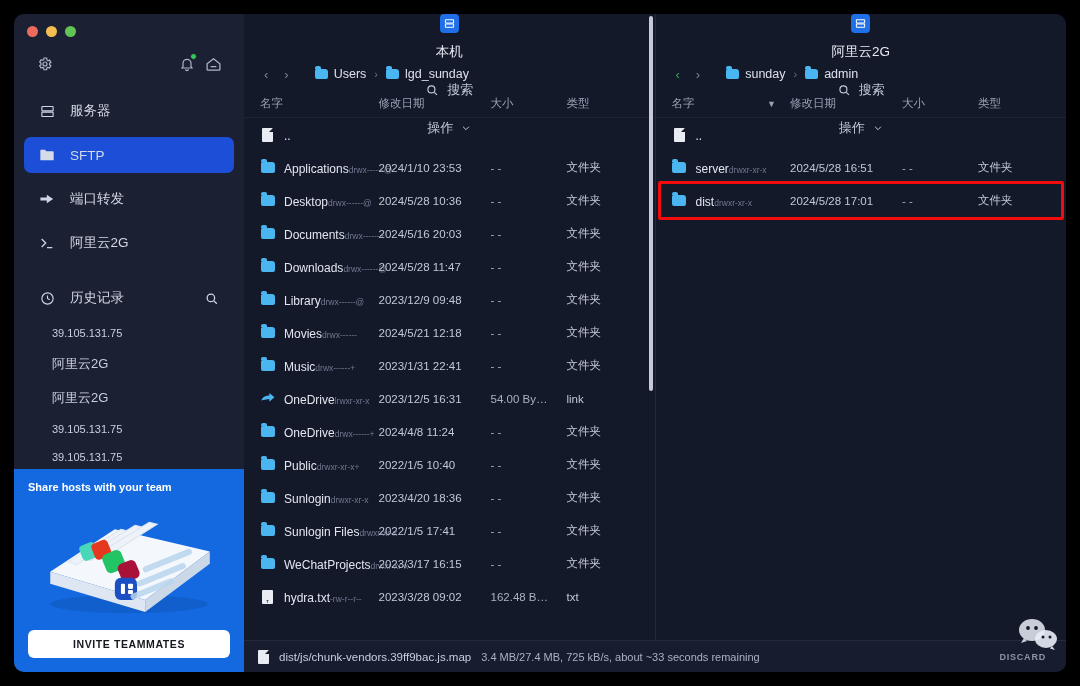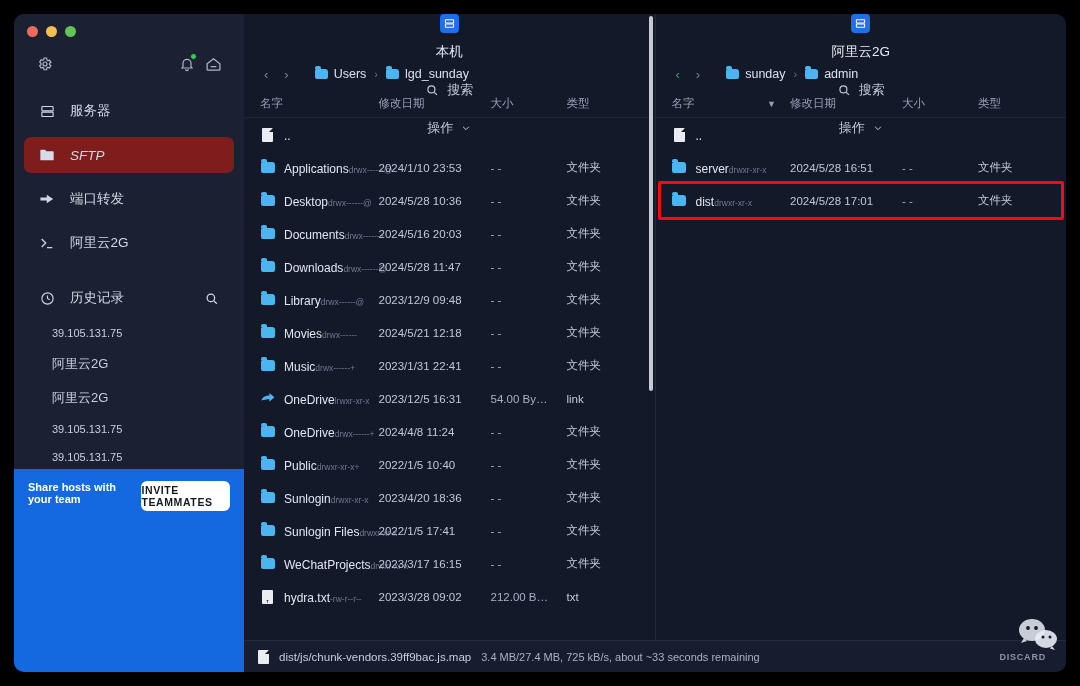--- a/index.html
+++ b/index.html
@@ -50,21 +50,21 @@
   }
 
   .nav { margin-top: 10px; }
   .nav-item {
     display: flex; align-items: center; gap: 14px;
     height: 36px; margin: 0 10px 8px 10px;
     padding: 0 14px; border-radius: 7px;
     color: #d4d9e6; font-size: 13.5px;
     cursor: pointer;
   }
-  .nav-item.active { background: #7f1d1d; font-style: italic; }
+  .nav-item.active { background: #1d4ed8; }
   .nav-ico { width: 18px; display: flex; justify-content: center; color: #cfd5e5; }
 
   .hist-head {
     display: flex; align-items: center;
     margin: 14px 10px 6px 10px; padding: 0 14px;
     height: 30px; color: #d4d9e6; font-size: 13.5px; gap: 14px;
   }
   .hist-head .spacer { flex: 1; }
   .hist-list { padding: 0 0 0 0; }
   .hist-item {
@@ -74,21 +74,21 @@
     white-space: nowrap;
   }
   .hist-item.cn { font-size: 13px; }
 
   
   .promo {
     position: absolute; left: 0; bottom: 0;
     width: 230px; height: 203px;
     background: #1569e0;
     padding: 12px 14px 14px 14px;
-    display: flex; 
+    display: flex; flex-direction: column;
   }
   .promo-title { color: #fff; font-size: 11px; font-weight: bold; }
   .promo-art { flex: 1; position: relative; margin: 4px 0 8px 0; }
   .invite-btn {
     background: #fff; color: #15181f;
     border-radius: 6px; height: 30px;
     display: flex; align-items: center; justify-content: center;
     font-size: 10.5px; font-weight: bold; letter-spacing: .6px;
     cursor: pointer;
   }
@@ -580,21 +580,21 @@
             <span class="r-type">文件夹</span>
           </div>
           <div class="row">
             <span class="r-name">
               <span class="r-ico">
                 <span class="txt-ico"></span>
               </span>
               <span class="nm-wrap"><span class="nm">hydra.txt</span><span class="perm">-rw-r--r--</span></span>
             </span>
             <span class="r-date">2023/3/28 09:02</span>
-            <span class="r-size">212.00 B…</span>
+            <span class="r-size">162.48 B…</span>
             <span class="r-type">txt</span>
           </div>
         </div>
 
       <div class="scroll-track">
         <div class="scroll-thumb" style="top:0"></div>
       </div>
     </div>
 
     <div class="panel right">

